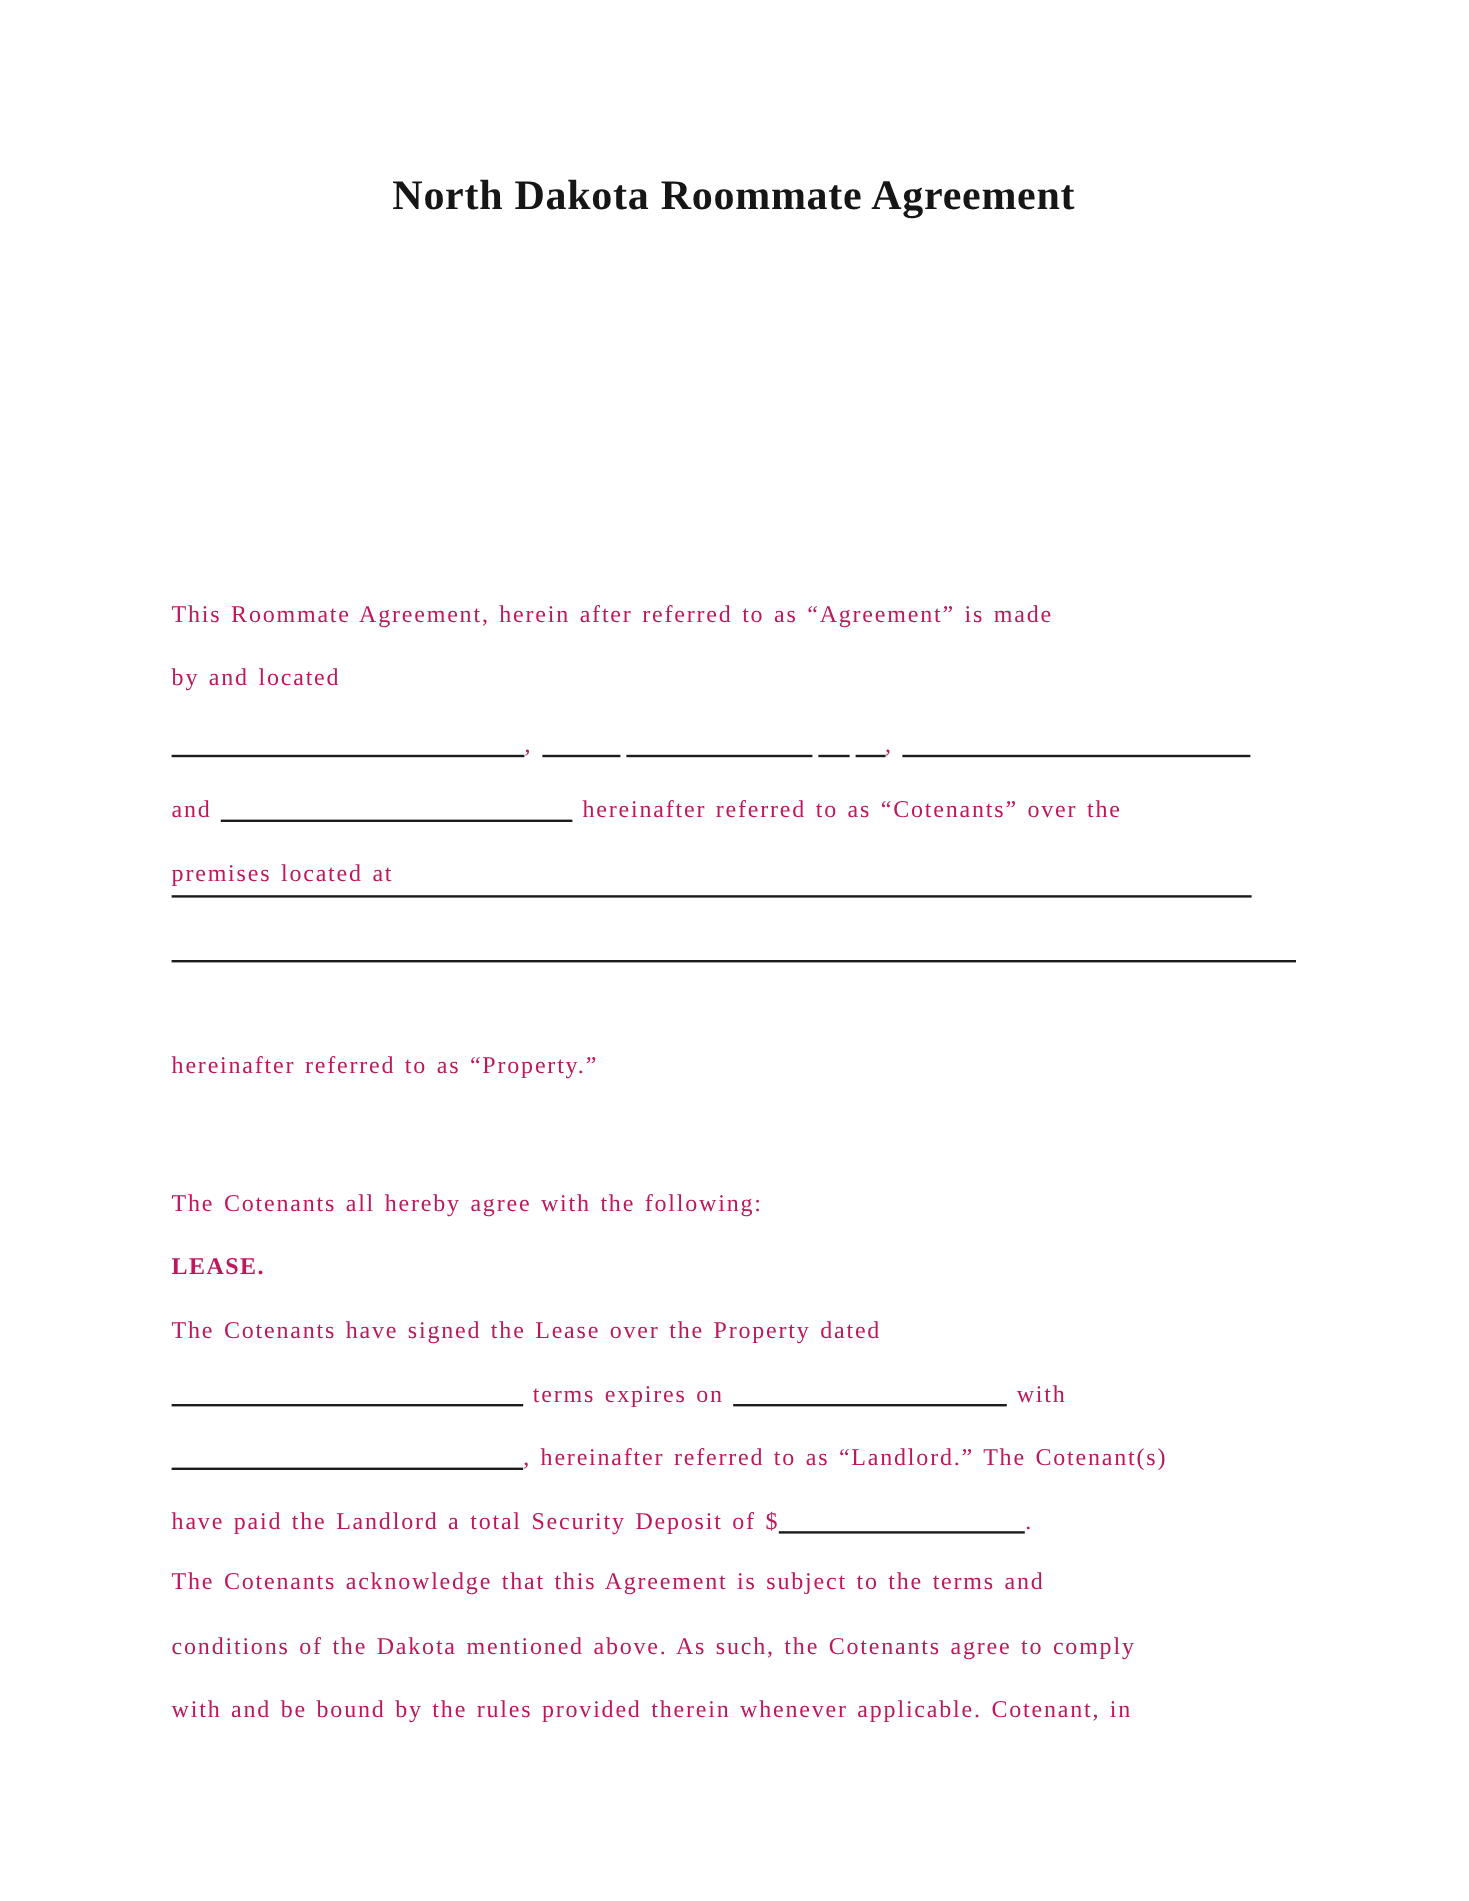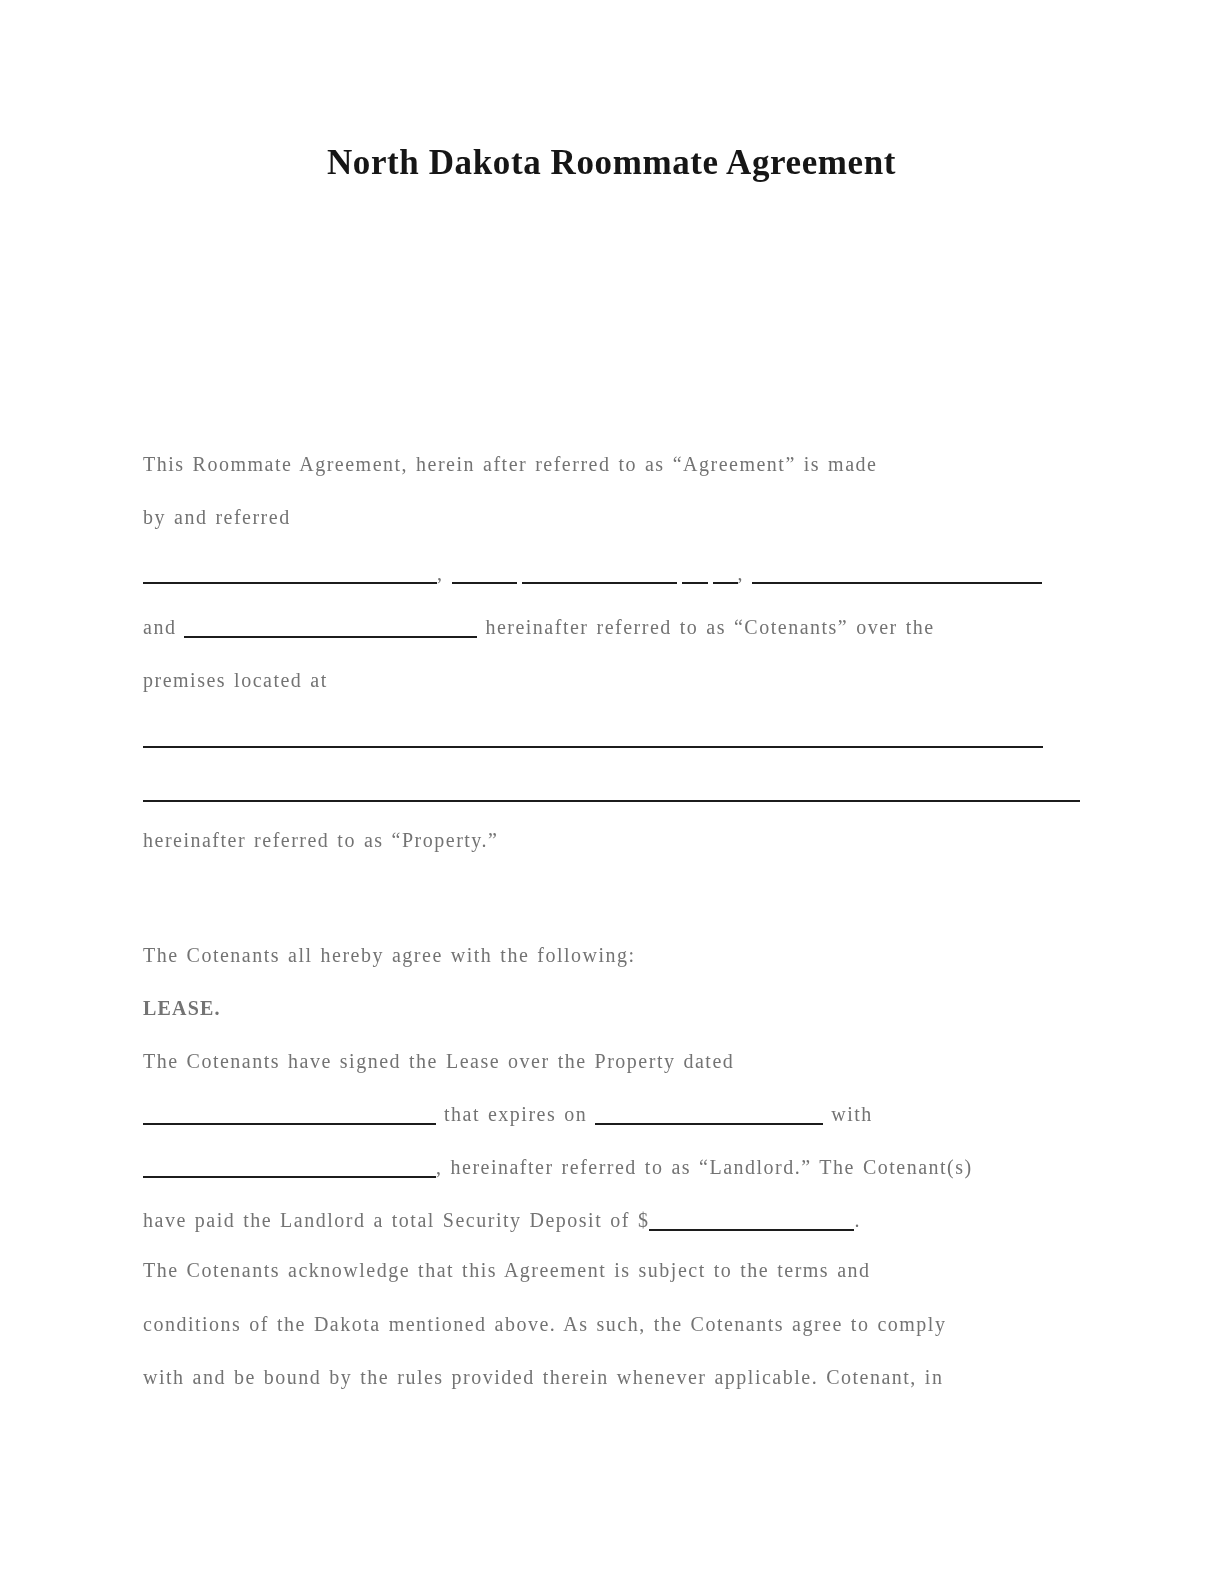--- a/index.html
+++ b/index.html
@@ -39,21 +39,22 @@
     color: #161616;
   }
   .row {
     position: absolute;
     left: 0;
     white-space: nowrap;
     font-size: 20px;
     line-height: 1;
     letter-spacing: 1.5px;
     word-spacing: 1.5px;
-    color: #737373;
+    color: #be185d;
+    margin-top: 48px;
   }
   .bold { font-weight: 700; letter-spacing: 1.2px; }
   
   .bl {
     display: inline-block;
     height: 0;
     border-bottom: 2px solid #1c1c1c;
     vertical-align: -4px;
   }
   .seg { margin-right: 5px; }
@@ -87,21 +88,21 @@
 </head>
 <body>
 
 <div class="page">
   <div class="content">
 
     <div class="doc-title">North Dakota Roommate Agreement</div>
 
 
     <div class="row" style="top:454px">This Roommate Agreement, herein after referred to as “Agreement” is made</div>
-    <div class="row" style="top:507px">by and referred</div>
+    <div class="row" style="top:507px">by and located</div>
 
     <div class="row" style="top:563px"><span class="bl" style="width:294px"></span><span>,</span>
       <span><span class="bl seg" style="width:65px"></span><span class="bl seg" style="width:155px"></span><span class="bl seg" style="width:26px"></span><span class="bl" style="width:25px"></span></span><span>,</span>
       <span class="bl" style="width:290px"></span></div>
 
     <div class="row" style="top:617px"><span>and</span>
       <span class="bl" style="width:293px"></span>
       <span>hereinafter referred to as “Cotenants” over the</span></div>
 
     <div class="row" style="top:670px">premises located at</div>
@@ -111,21 +112,21 @@
 
     <div class="row" style="top:830px">hereinafter referred to as “Property.”</div>
 
     <div class="row" style="top:945px">The Cotenants all hereby agree with the following:</div>
 
     <div class="row bold" style="top:998px">LEASE.</div>
 
     <div class="row" style="top:1051px">The Cotenants have signed the Lease over the Property dated</div>
 
     <div class="row" style="top:1104px"><span class="bl" style="width:293px"></span>
-      <span>that expires on</span>
+      <span>terms expires on</span>
       <span class="bl" style="width:228px"></span>
       <span>with</span></div>
 
     <div class="row" style="top:1157px"><span class="bl" style="width:293px"></span><span>, hereinafter referred to as “Landlord.” The Cotenant(s)</span></div>
 
     <div class="row" style="top:1260px">The Cotenants acknowledge that this Agreement is subject to the terms and</div>
 
     <div class="row" style="top:1210px"><span>have paid the Landlord a total Security Deposit of $</span><span class="bl" style="width:205px"></span><span>.</span></div>
     <div class="row" style="top:1314px">conditions of the Dakota mentioned above. As such, the Cotenants agree to comply</div>
     <div class="row" style="top:1367px">with and be bound by the rules provided therein whenever applicable. Cotenant, in</div>

